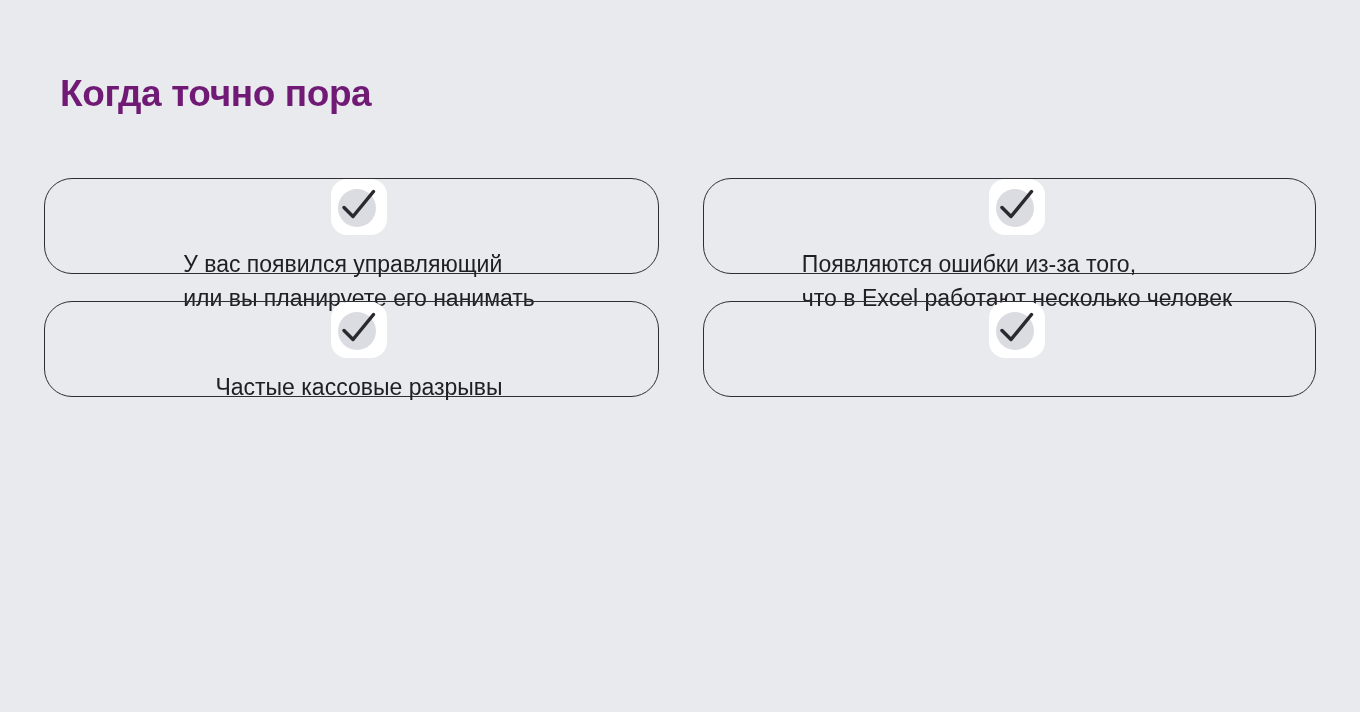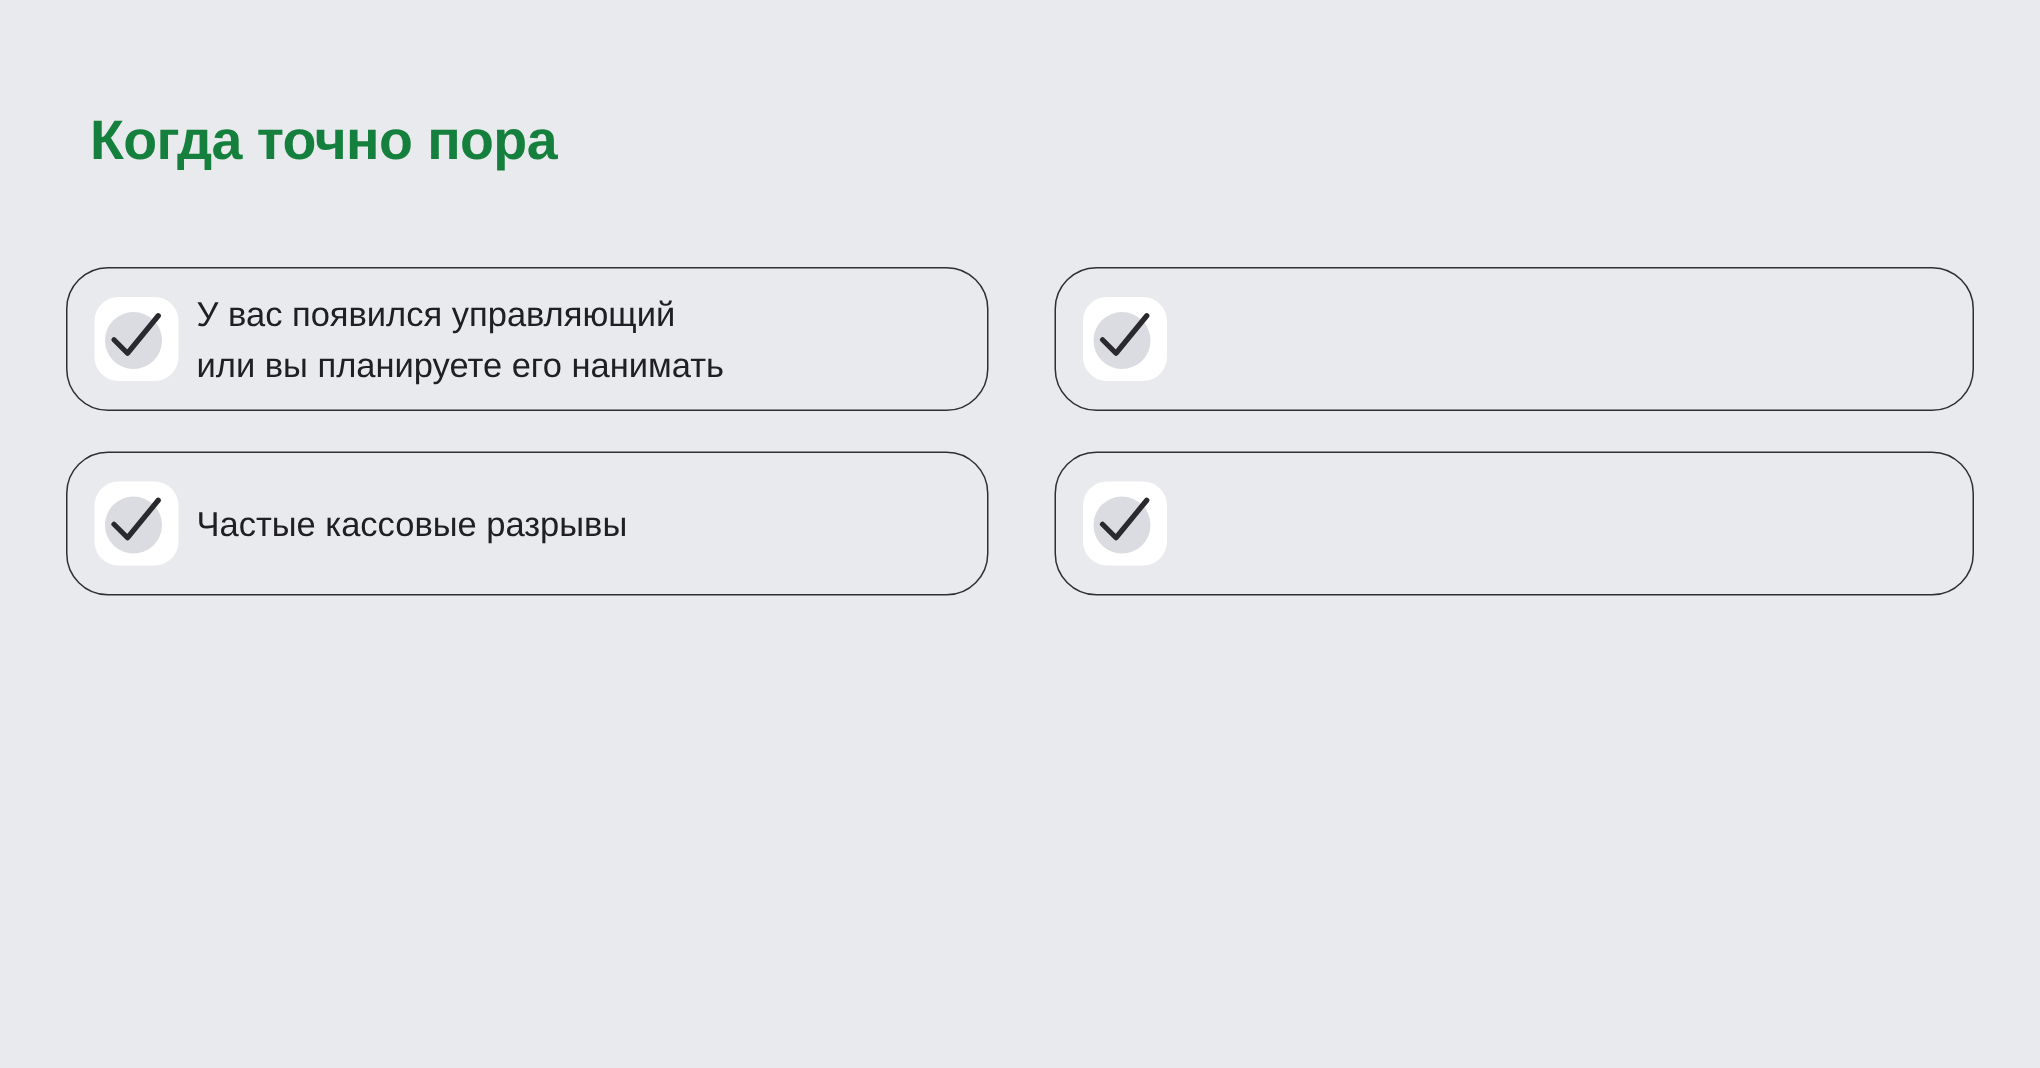--- a/index.html
+++ b/index.html
@@ -9,21 +9,21 @@
     background: #e9eaed;
     position: relative;
     overflow: hidden;
     font-family: "Liberation Sans", sans-serif;
   }
 
   .title {
     position: absolute;
     left: 60px;
     top: 46px;
-    color: #15803d;
+    color: #701a75;
     font-size: 37px;
     font-weight: 800;
     line-height: 45px;
     letter-spacing: -0.4px;
   }
 
   .cards {
     position: absolute;
     left: 44px;
     top: 178px;
@@ -34,22 +34,23 @@
     grid-auto-rows: 96px;
   }
 
   .card {
     box-sizing: border-box;
     border: 1.5px solid #2e2e33;
     border-radius: 28px;
     background: transparent;
     display: flex;
     align-items: center;
-    padding: 0 20px 0 18px;
+    padding: 0 20px 0 35px;
     gap: 12px;
+    flex-direction: column;
   }
 
   .tile {
     position: relative;
     flex-shrink: 0;
     width: 56px;
     height: 56px;
     background: #ffffff;
     border-radius: 16px;
   }
@@ -97,20 +98,22 @@
 или вы планируете его нанимать</div>
   </div>
 
   <div class="card">
     <div class="tile">
       <div class="circle"></div>
       <svg viewBox="0 0 56 56">
           <path d="M13 28.5 L22 37.5 L42.5 12.5" fill="none" stroke="#2a2a2e" stroke-width="3.5" stroke-linecap="round" stroke-linejoin="round"></path>
         </svg>
     </div>
+    <div class="card-text">Появляются ошибки из-за того,
+что в Excel работают несколько человек</div>
   </div>
 
 
   <div class="card">
     <div class="tile">
       <div class="circle"></div>
       <svg viewBox="0 0 56 56">
           <path d="M13 28.5 L22 37.5 L42.5 12.5" fill="none" stroke="#2a2a2e" stroke-width="3.5" stroke-linecap="round" stroke-linejoin="round"></path>
         </svg>
     </div>

